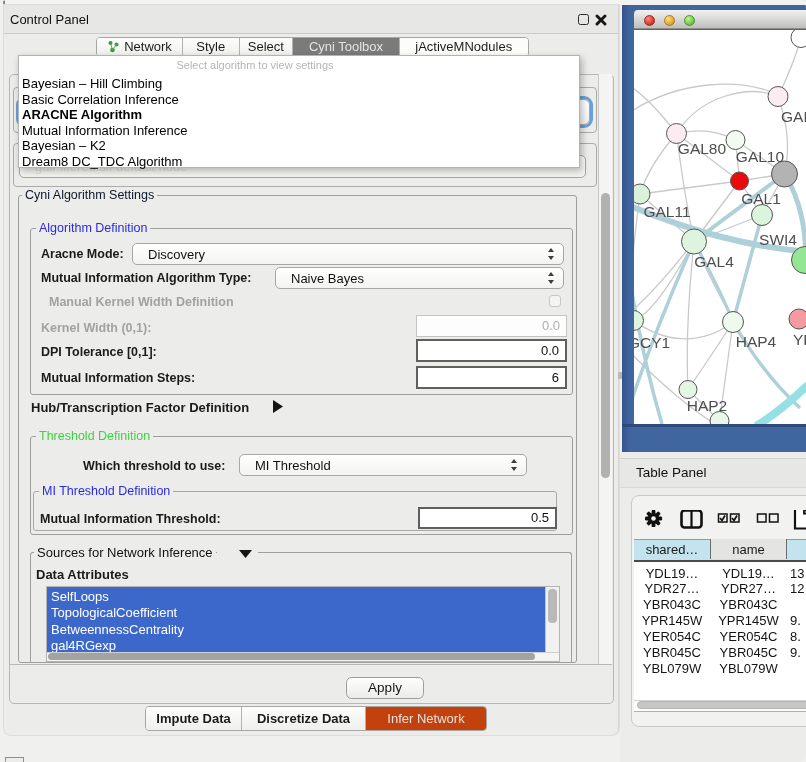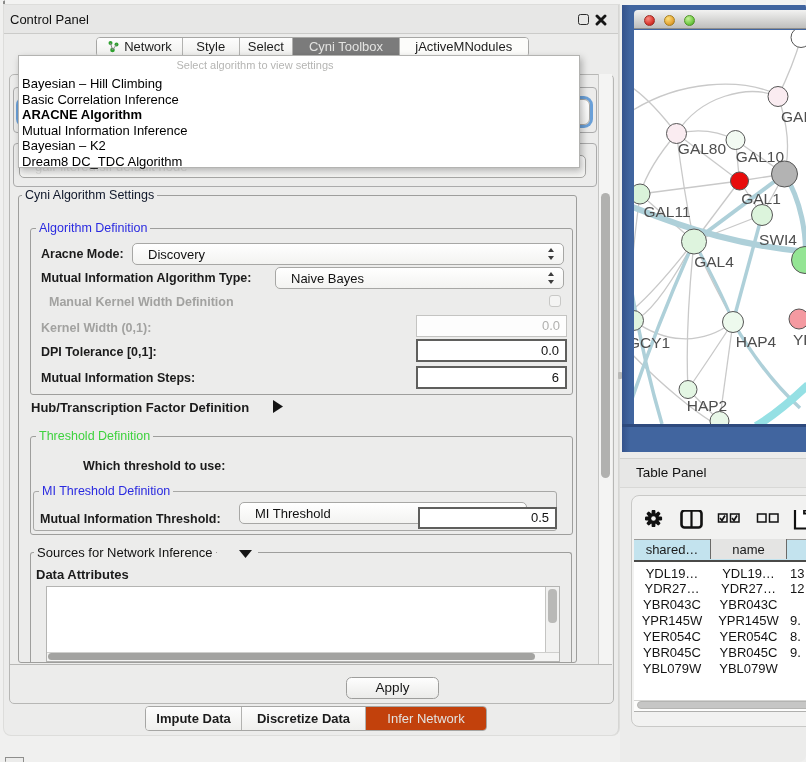--- a/index.html
+++ b/index.html
@@ -97,46 +97,47 @@
   <div class="a field" style="left:416px;top:366px;width:151px;height:23px;border:2px solid #5f5f5d;line-height:19px;">6</div>
 
   <div class="a lbl" style="left:31px;top:400px;font-size:13px;">Hub/Transcription Factor Definition</div>
   <svg class="a" style="left:272px;top:399px;" width="12" height="16">
       <path d="M1 1 L11 7.5 L1 14 Z" fill="#151515"></path>
     </svg>
 
   <div class="a gbox" style="left:30px;top:436px;width:543px;height:99px;"></div>
   <div class="a gcap" style="left:36px;top:430px;color:#3ed23e;">Threshold Definition</div>
   <div class="a lbl" style="left:83px;top:459px;">Which threshold to use:</div>
-  <div class="a combo" style="left:239px;top:454px;width:288px;height:22px;margin-top:48px;">
+  <div class="a combo" style="left:239px;top:454px;width:288px;height:22px;">
       <span class="ct">MI Threshold</span>
       <span class="spin"></span>
     </div>
   <div class="a gbox" style="left:33px;top:491px;width:524px;height:40px;border-color:#a8a8a6;"></div>
   <div class="a gcap" style="left:39px;top:485px;color:#2a2ae0;">MI Threshold Definition</div>
   <div class="a lbl" style="left:40px;top:512px;">Mutual Information Threshold:</div>
   <div class="a field" style="left:418px;top:507px;width:139px;height:22px;border:2px solid #5f5f5d;line-height:18px;">0.5</div>
 
   <div class="a gbox" style="left:30px;top:552px;width:542px;height:111px;border-bottom:none;border-radius:3px 3px 0 0;"></div>
   <div class="a gcap" style="left:34px;top:546px;color:#111;font-size:13px;">Sources for Network Inference</div>
   <div class="a" style="left:217px;top:547px;width:41px;height:11px;background:#ececeb;"></div>
   <svg class="a" style="left:238px;top:549px;" width="15" height="11">
       <path d="M1 1 L14 1 L7.5 9 Z" fill="#151515"></path>
     </svg>
   <div class="a lbl" style="left:36px;top:567px;font-size:13px;">Data Attributes</div>
 
   <div class="a" style="left:46px;top:586px;width:514px;height:76px;background:#fff;border:1px solid #b4b4b2;box-sizing:border-box;"></div>
+  <div class="a" style="left:47px;top:587px;width:498px;height:65px;background:#3c68cb;color:#fff;font-size:13px;line-height:16.5px;padding:1.5px 0 0 4px;box-sizing:border-box;overflow:hidden;">SelfLoops<br>TopologicalCoefficient<br>BetweennessCentrality<br>gal4RGexp</div>
   <div class="a" style="left:545px;top:587px;width:14px;height:65px;background:#f1f1f0;border-left:1px solid #c4c4c2;box-sizing:border-box;"></div>
   <div class="a" style="left:548px;top:589px;width:9px;height:34px;background:#b9b9b7;border-radius:4px;"></div>
   <div class="a" style="left:47px;top:652px;width:512px;height:9px;background:#f4f4f3;border-top:1px solid #cfcfcd;box-sizing:border-box;"></div>
   <div class="a" style="left:48px;top:653px;width:487px;height:7px;background:#a3a3a1;border-radius:3.5px;"></div>
 
   <div class="a" style="left:9px;top:664px;width:603px;height:1px;background:#b7b7b5;"></div>
 
-  <div class="a" style="left:346px;top:677px;width:93px;height:22px;border:1px solid #9e9e9c;border-radius:5.5px;background:linear-gradient(#fefefe,#ebebe9);box-sizing:border-box;text-align:center;font-size:13.5px;line-height:20px;color:#161616;">Apply</div>
+  <div class="a" style="left:346px;top:677px;width:78px;height:22px;border:1px solid #9e9e9c;border-radius:5.5px;background:linear-gradient(#fefefe,#ebebe9);box-sizing:border-box;text-align:center;font-size:13.5px;line-height:20px;color:#161616;">Apply</div>
 
   <div class="seg a segb" style="left:145px;top:706px;height:23px;">
     <div style="width:96px;">Impute Data</div>
     <div style="width:124px;">Discretize Data</div>
     <div class="sel" style="width:120px;font-size:13px;">Infer Network</div>
   </div>
 
   <div class="a" style="left:18px;top:55px;width:562px;height:113px;background:#fff;border:1px solid #b3b3b1;box-shadow:2px 3px 7px rgba(0,0,0,0.28);box-sizing:border-box;"></div>
   <div class="a" style="left:18px;top:59px;width:474px;text-align:center;font-size:11px;color:#b5b5b3;">Select algorithm to view settings</div>
   <div class="a" style="left:22px;top:76px;font-size:13px;color:#000;line-height:15.5px;">Bayesian – Hill Climbing<br>Basic Correlation Inference<br><b>ARACNE Algorithm</b><br>Mutual Information Inference<br>Bayesian – K2<br>Dream8 DC_TDC Algorithm</div>

